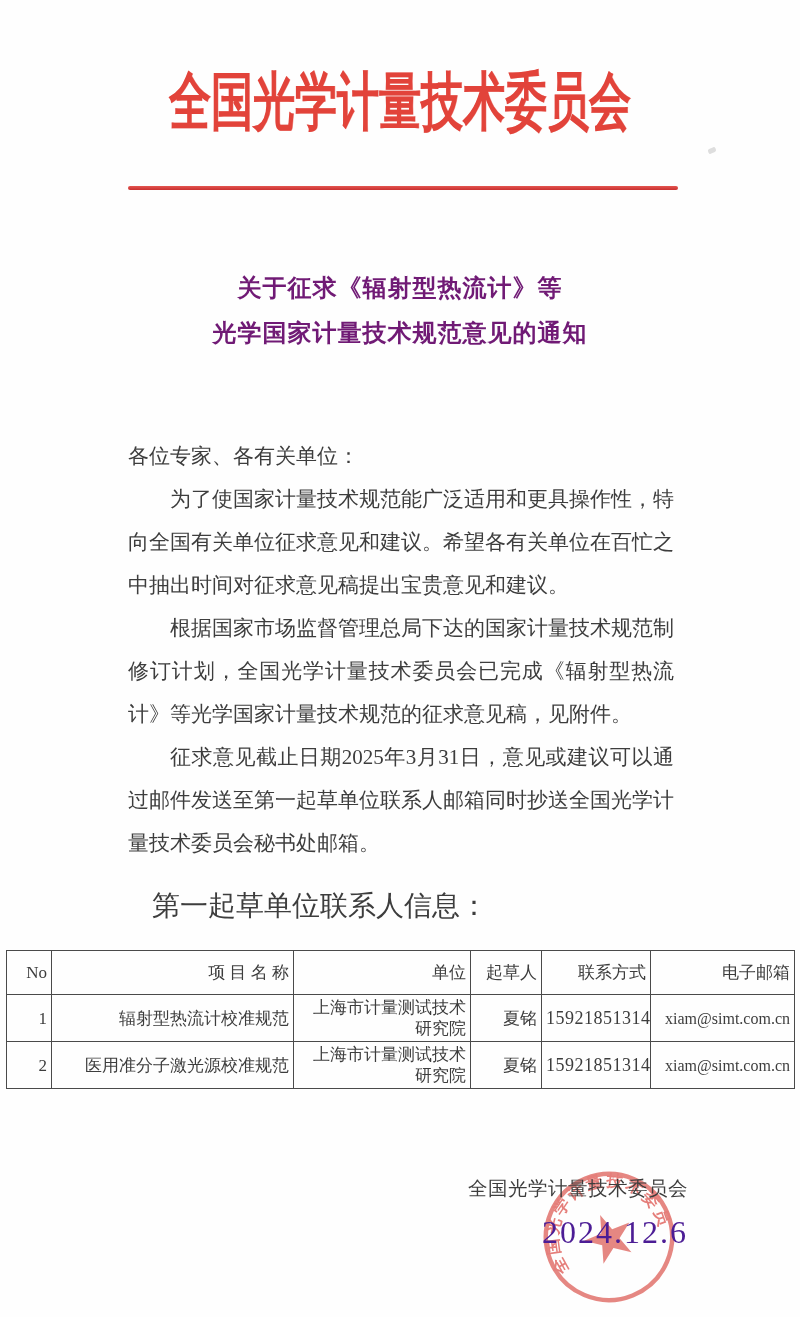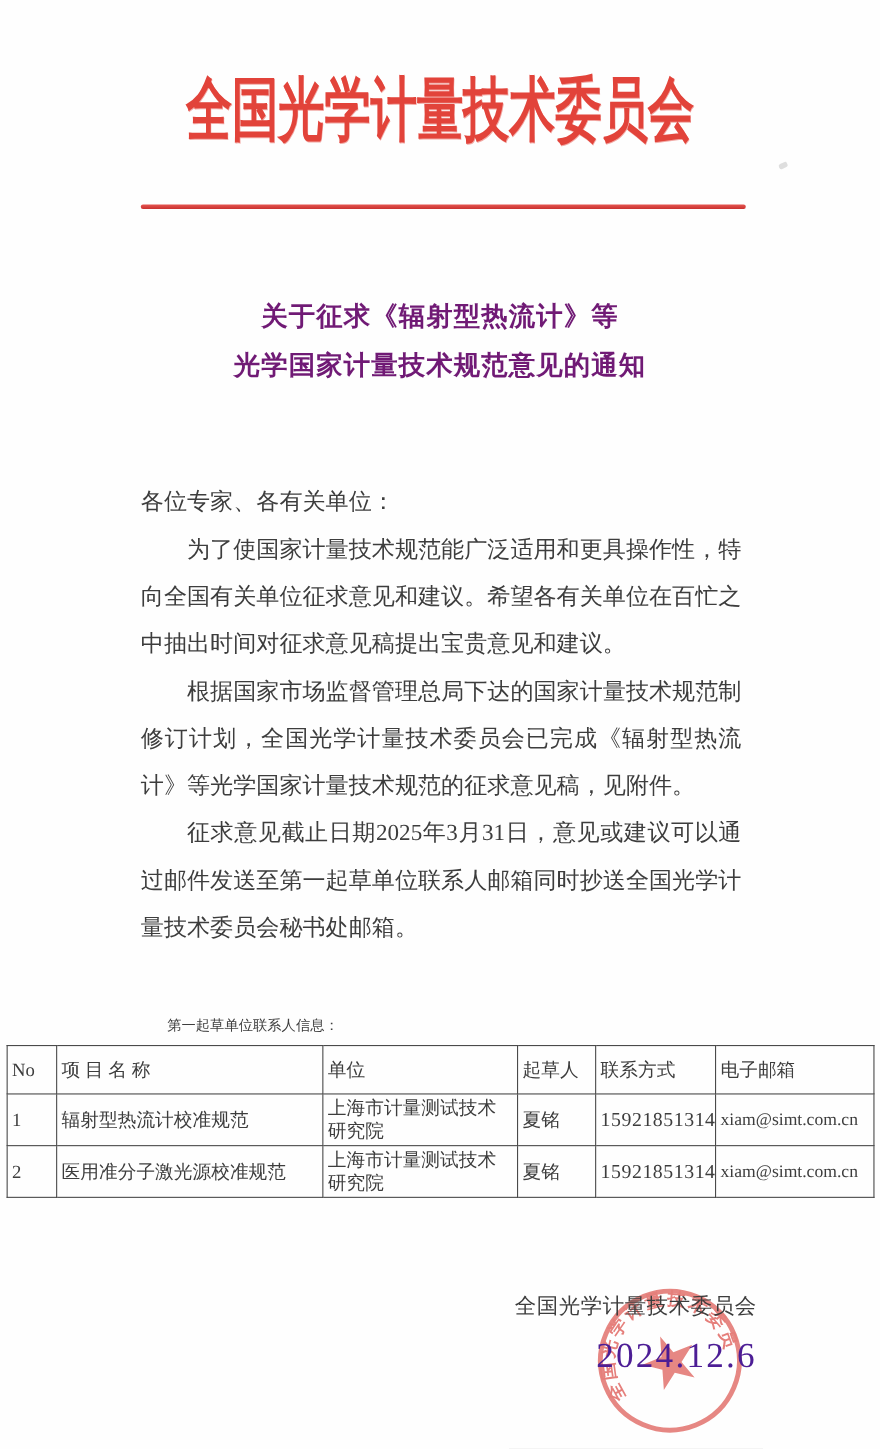--- a/index.html
+++ b/index.html
@@ -37,34 +37,34 @@
   }
   .body-block{
     position:absolute;top:435px;left:128px;width:546px;
     font-size:21px;line-height:43px;
     text-align:justify;
     color:#3d3d3d;
   }
   .body-block p{margin:0;text-indent:2em;}
   .salutation{margin:0;}
   .table-intro{
-    position:absolute;top:910px;left:152px;
-    font-size:13px;line-height:43px;color:#3d3d3d;
+    position:absolute;top:884px;left:152px;
+    font-size:28px;line-height:43px;color:#3d3d3d;
   }
   table.contacts{
     position:absolute;top:950px;left:6px;
     width:788px;
     border-collapse:collapse;
     font-size:17px;color:#3d3d3d;
     table-layout:fixed;
   }
   table.contacts th,table.contacts td{
     border:1.6px solid #4a4a4a;
     padding:2px 4px;
-    text-align:left;
+    text-align:right;
     font-weight:normal;
     line-height:21px;
     overflow:hidden;
   }
   table.contacts tr.hdr{height:44px;}
   table.contacts tr.row{height:46px;}
   td.cell-name{text-align:left;padding-left:14px;}
   td.cell-unit{padding:2px 8px;}
   td.cell-phone{font-family:"Liberation Serif","DejaVu Serif",serif;font-size:18px;letter-spacing:.5px;}
   td.cell-email{text-align:left;padding-left:10px;font-family:"Liberation Serif","DejaVu Serif",serif;font-size:16px;}

